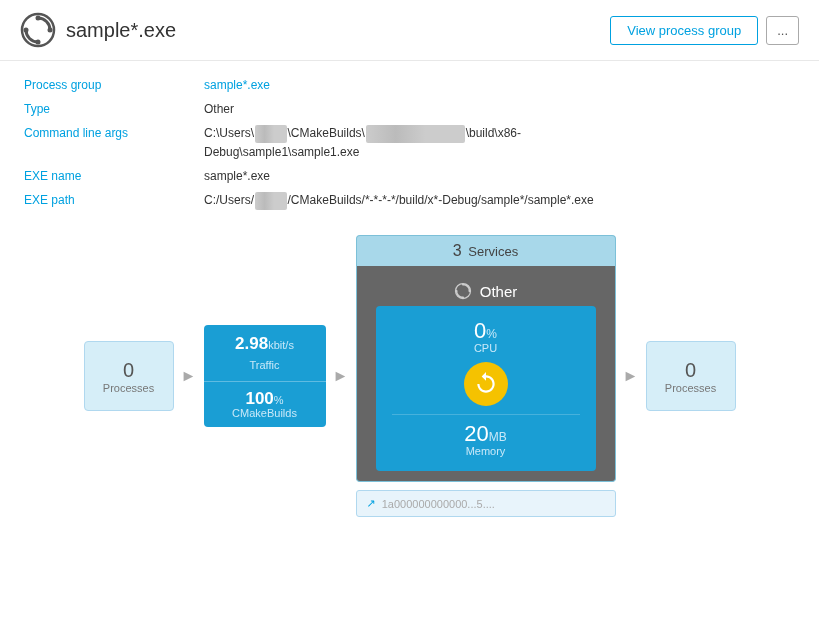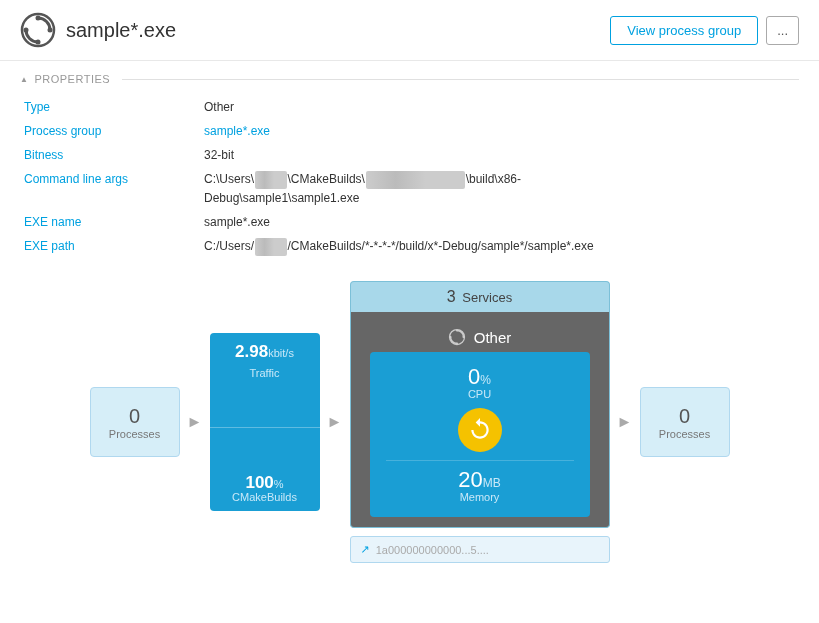--- a/index.html
+++ b/index.html
@@ -162,25 +162,24 @@
       align-items: center;
       justify-content: center;
       color: #aaa;
       font-size: 16px;
     }
 
     
     .traffic-box {
       background: #1a9ed4;
       border-radius: 4px;
-      width: 110px;
+      width: 122px;
       display: flex;
       flex-direction: column;
       overflow: hidden;
-      gap: 38px;
     }
     .traffic-top {
       padding: 10px 12px;
       display: flex;
       flex-direction: column;
       align-items: center;
       justify-content: center;
       flex: 1;
     }
     .traffic-value {
@@ -370,36 +369,29 @@
     </svg>
     <span class="app-title">sample*.exe</span>
   </div>
   <div class="header-right">
     <button class="btn-view-process">View process group</button>
     <button class="btn-more">...</button>
   </div>
 </div>
 
 <div class="properties-section">
-  <div class="section-title">
-    <span>Properties</span>
-  </div>
   <table class="props-table">
     <tbody>
-      <tr>
-        <td>Type</td>
-        <td>Other</td>
-      </tr>
       <tr>
         <td>Process group</td>
         <td><a class="props-link" href="#">sample*.exe</a></td>
       </tr>
       <tr>
-        <td>Bitness</td>
-        <td>32-bit</td>
+        <td>Type</td>
+        <td>Other</td>
       </tr>
       <tr>
         <td>Command line args</td>
         <td>C:\Users\<span class="blurred-text">&nbsp;&nbsp;&nbsp;&nbsp;&nbsp;&nbsp;&nbsp;&nbsp;&nbsp;</span>\CMakeBuilds\<span class="blurred-text">&nbsp;&nbsp;&nbsp;&nbsp;&nbsp;&nbsp;&nbsp;&nbsp;&nbsp;&nbsp;&nbsp;&nbsp;&nbsp;&nbsp;&nbsp;&nbsp;&nbsp;&nbsp;&nbsp;&nbsp;&nbsp;&nbsp;&nbsp;&nbsp;&nbsp;&nbsp;&nbsp;&nbsp;&nbsp;&nbsp;&nbsp;</span>\build\x86-<br>Debug\sample1\sample1.exe</td>
       </tr>
       <tr>
         <td>EXE name</td>
         <td>sample*.exe</td>
       </tr>
       <tr>

